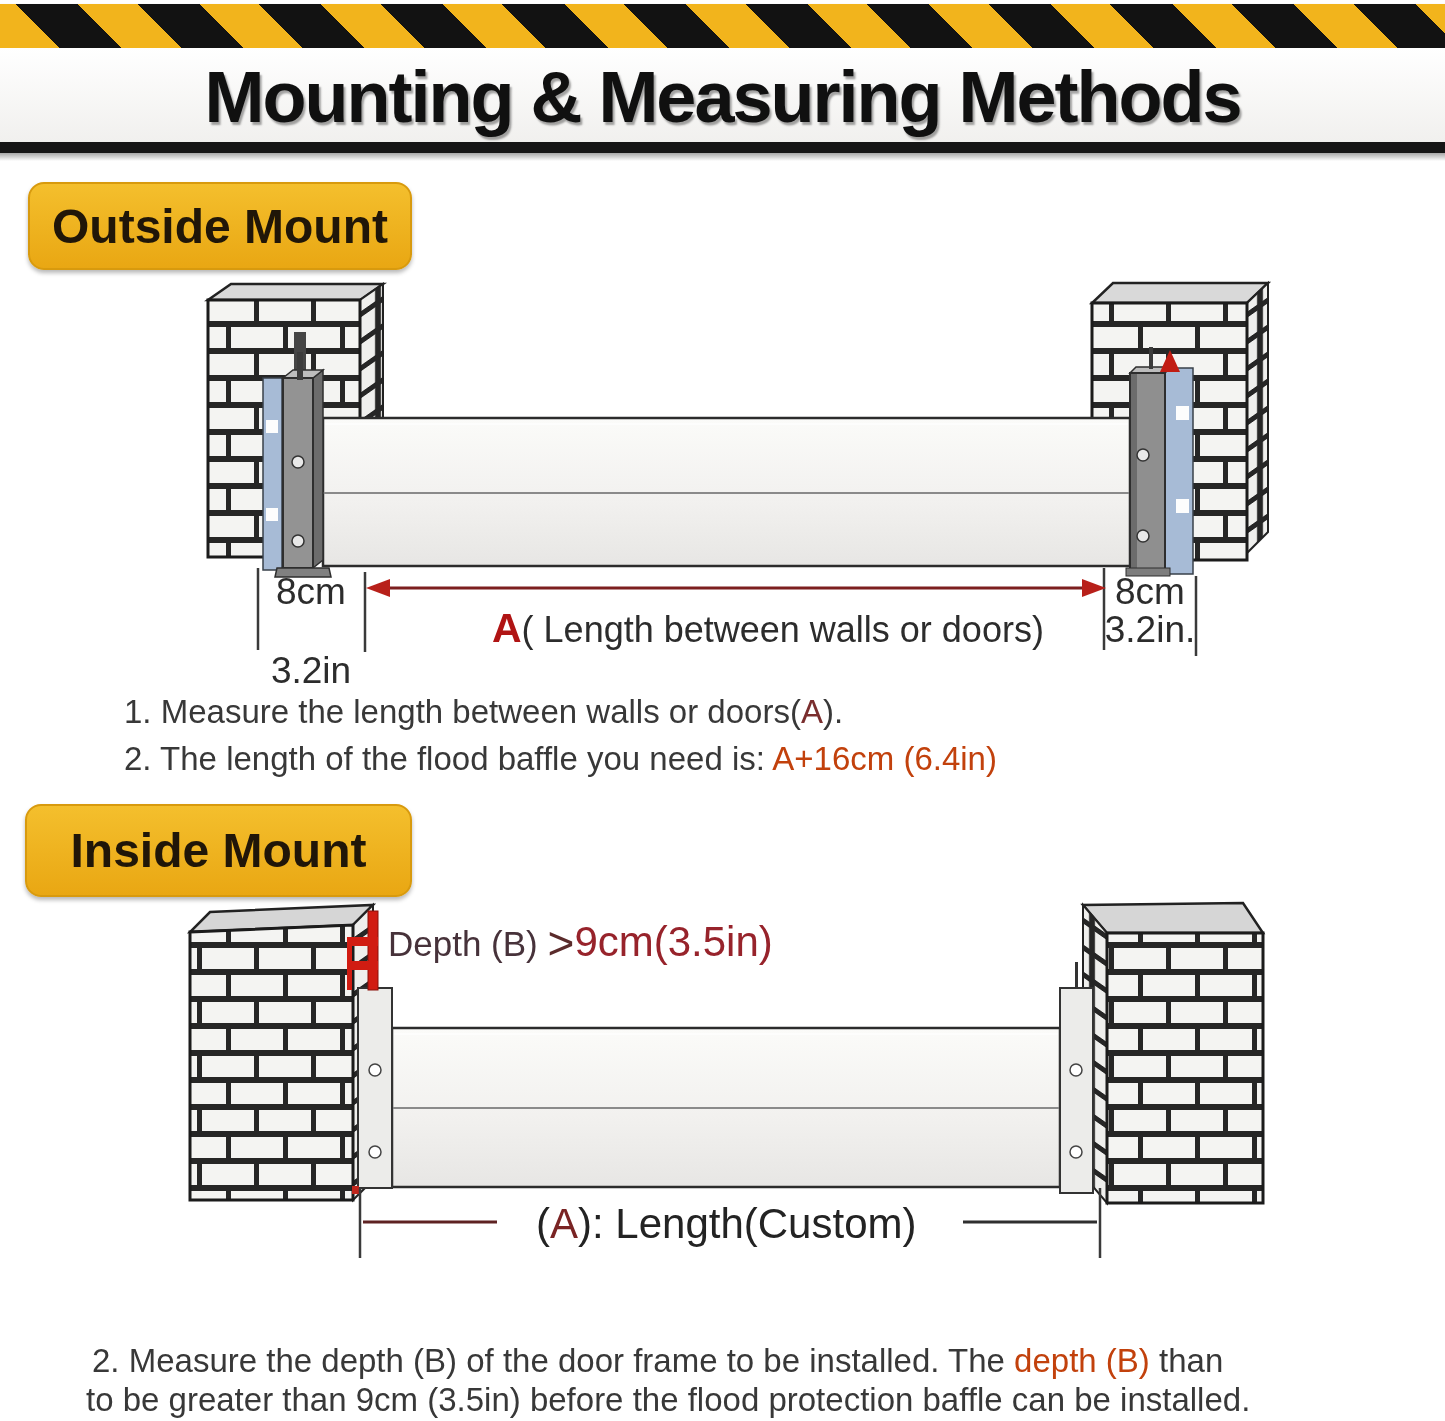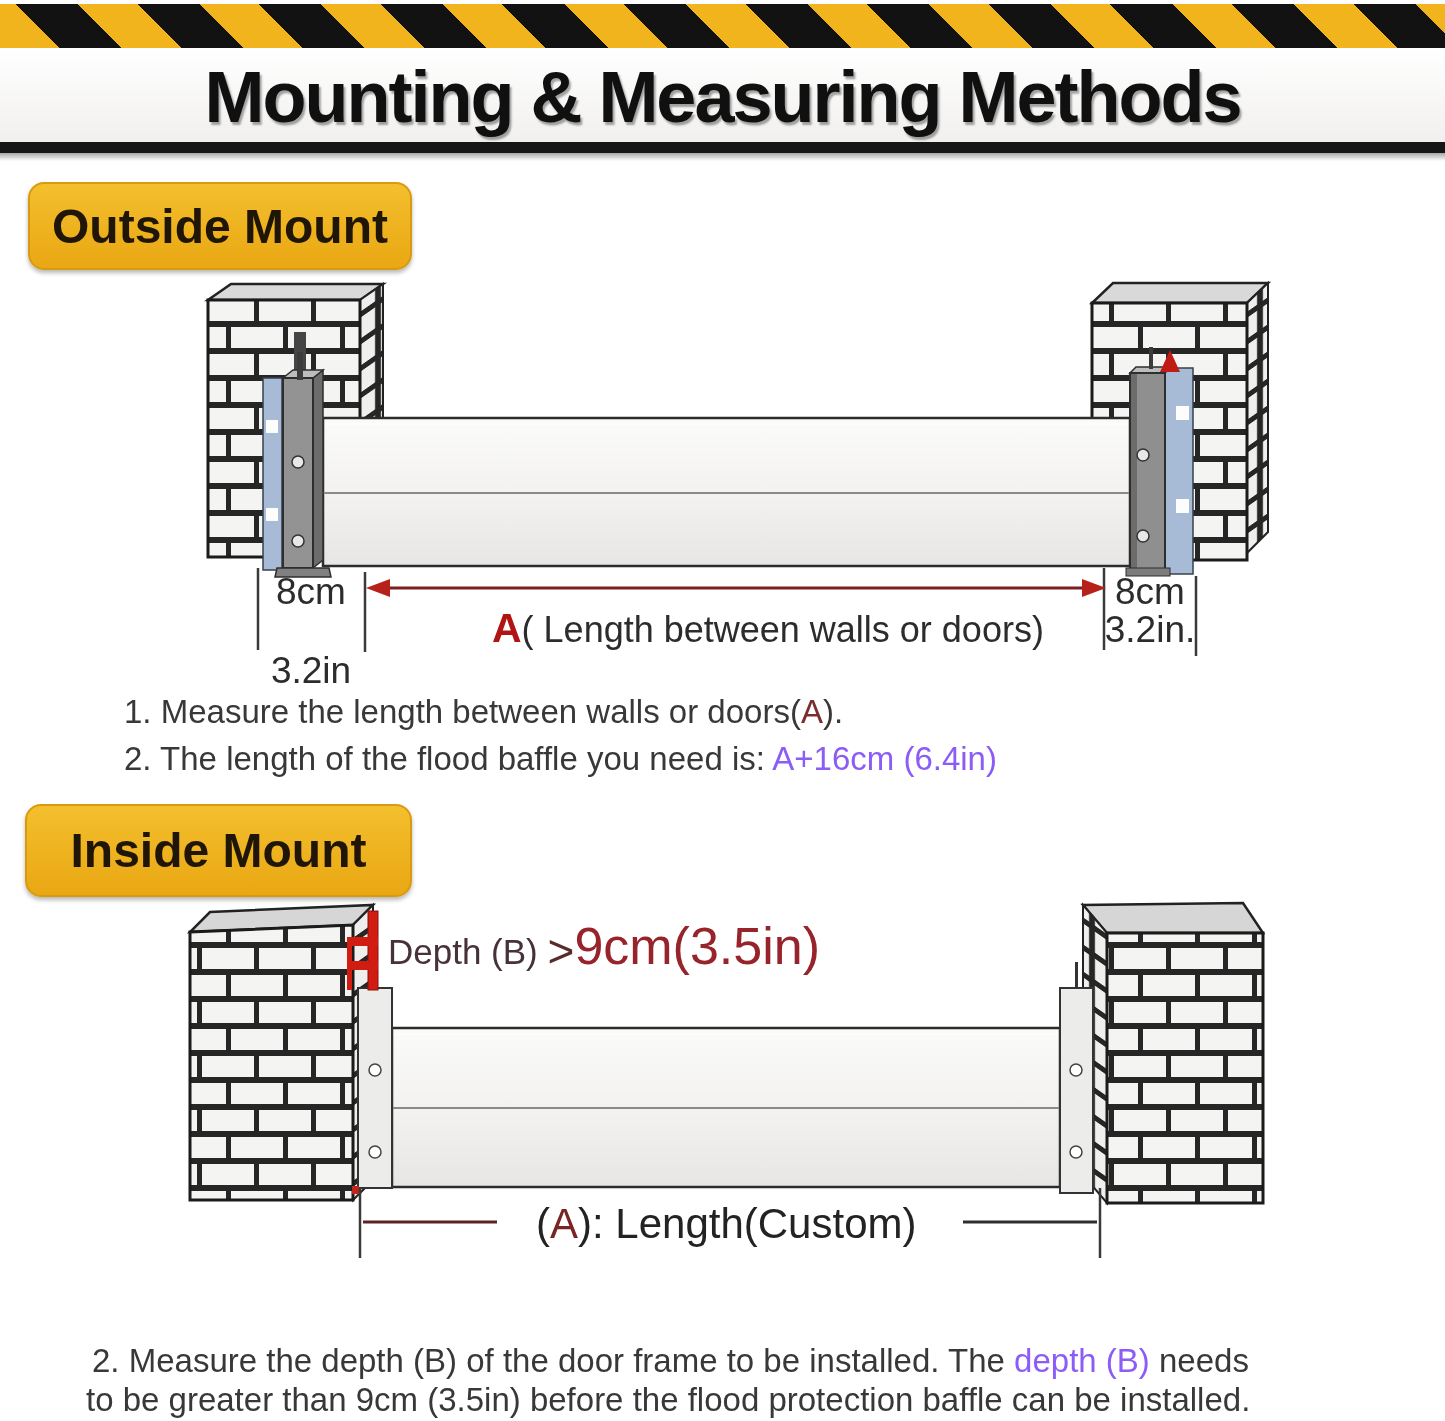--- a/index.html
+++ b/index.html
@@ -36,32 +36,32 @@
   .dim.center{text-align:center;}
   .cmtxt{font-size:37px;}
   .o-left-cm{left:256px;top:571px;width:110px;}
   .o-left-in{left:256px;top:609px;width:110px;margin-top:41px;}
   .o-right-cm{left:1098px;top:571px;width:104px;}
   .o-right-in{left:1098px;top:609px;width:104px;}
   .o-span{left:492px;top:605px;font-size:36px;}
   .o-span .red-a{color:#b01414;font-weight:bold;font-size:41px;}
   .depth-label{left:388px;top:916px;font-size:35px;color:#47323a;}
   .depth-label .gt{font-size:46px;color:#5a2b2b;vertical-align:-3px;}
-  .depth-label .val{font-size:52px;color:#97232b;}
+  .depth-label .val{font-size:42px;color:#97232b;}
   .len-label{left:536px;top:1200px;font-size:42px;color:#232323;}
   .len-label .red-a{color:#7a2424;}
 
   
   .step{position:absolute;font-size:33px;color:#383838;white-space:nowrap;}
   .o-step1{left:124px;top:693px;}
   .o-step2{left:124px;top:740px;}
   .i-step1{left:97px;top:1291px;}
   .i-step2{left:92px;top:1342px;}
   .i-step3{left:86px;top:1381px;}
-  .redtxt{color:#8b5cf6;text-align:center;}
+  .redtxt{color:#c2410c;text-align:center;}
   .dark-a{color:#7a2e2e;}
 </style>
 </head>
 <body>
 
 <div id="page">
 
   <div class="hazard"></div>
   <div class="titleband"></div>
   <div class="page-title">Mounting &amp; Measuring Methods</div>
@@ -243,17 +243,17 @@
   </svg>
 
   <div class="dim depth-label">
     <span>Depth (B) </span><span class="gt">&gt;</span><span class="val">9cm(3.5in)</span>
   </div>
   <div class="dim len-label">
     <span>(</span><span class="red-a">A</span><span>): Length(Custom)</span>
   </div>
 
   <div class="step i-step2">
-    <span>2. Measure the depth (B) of the door frame to be installed. The </span><span class="redtxt">depth (B)</span><span> needs</span>
+    <span>2. Measure the depth (B) of the door frame to be installed. The </span><span class="redtxt">depth (B)</span><span> than</span>
   </div>
   <div class="step i-step3">to be greater than 9cm (3.5in) before the flood protection baffle can be installed.</div>
 
 </div>
 
 </body></html>

